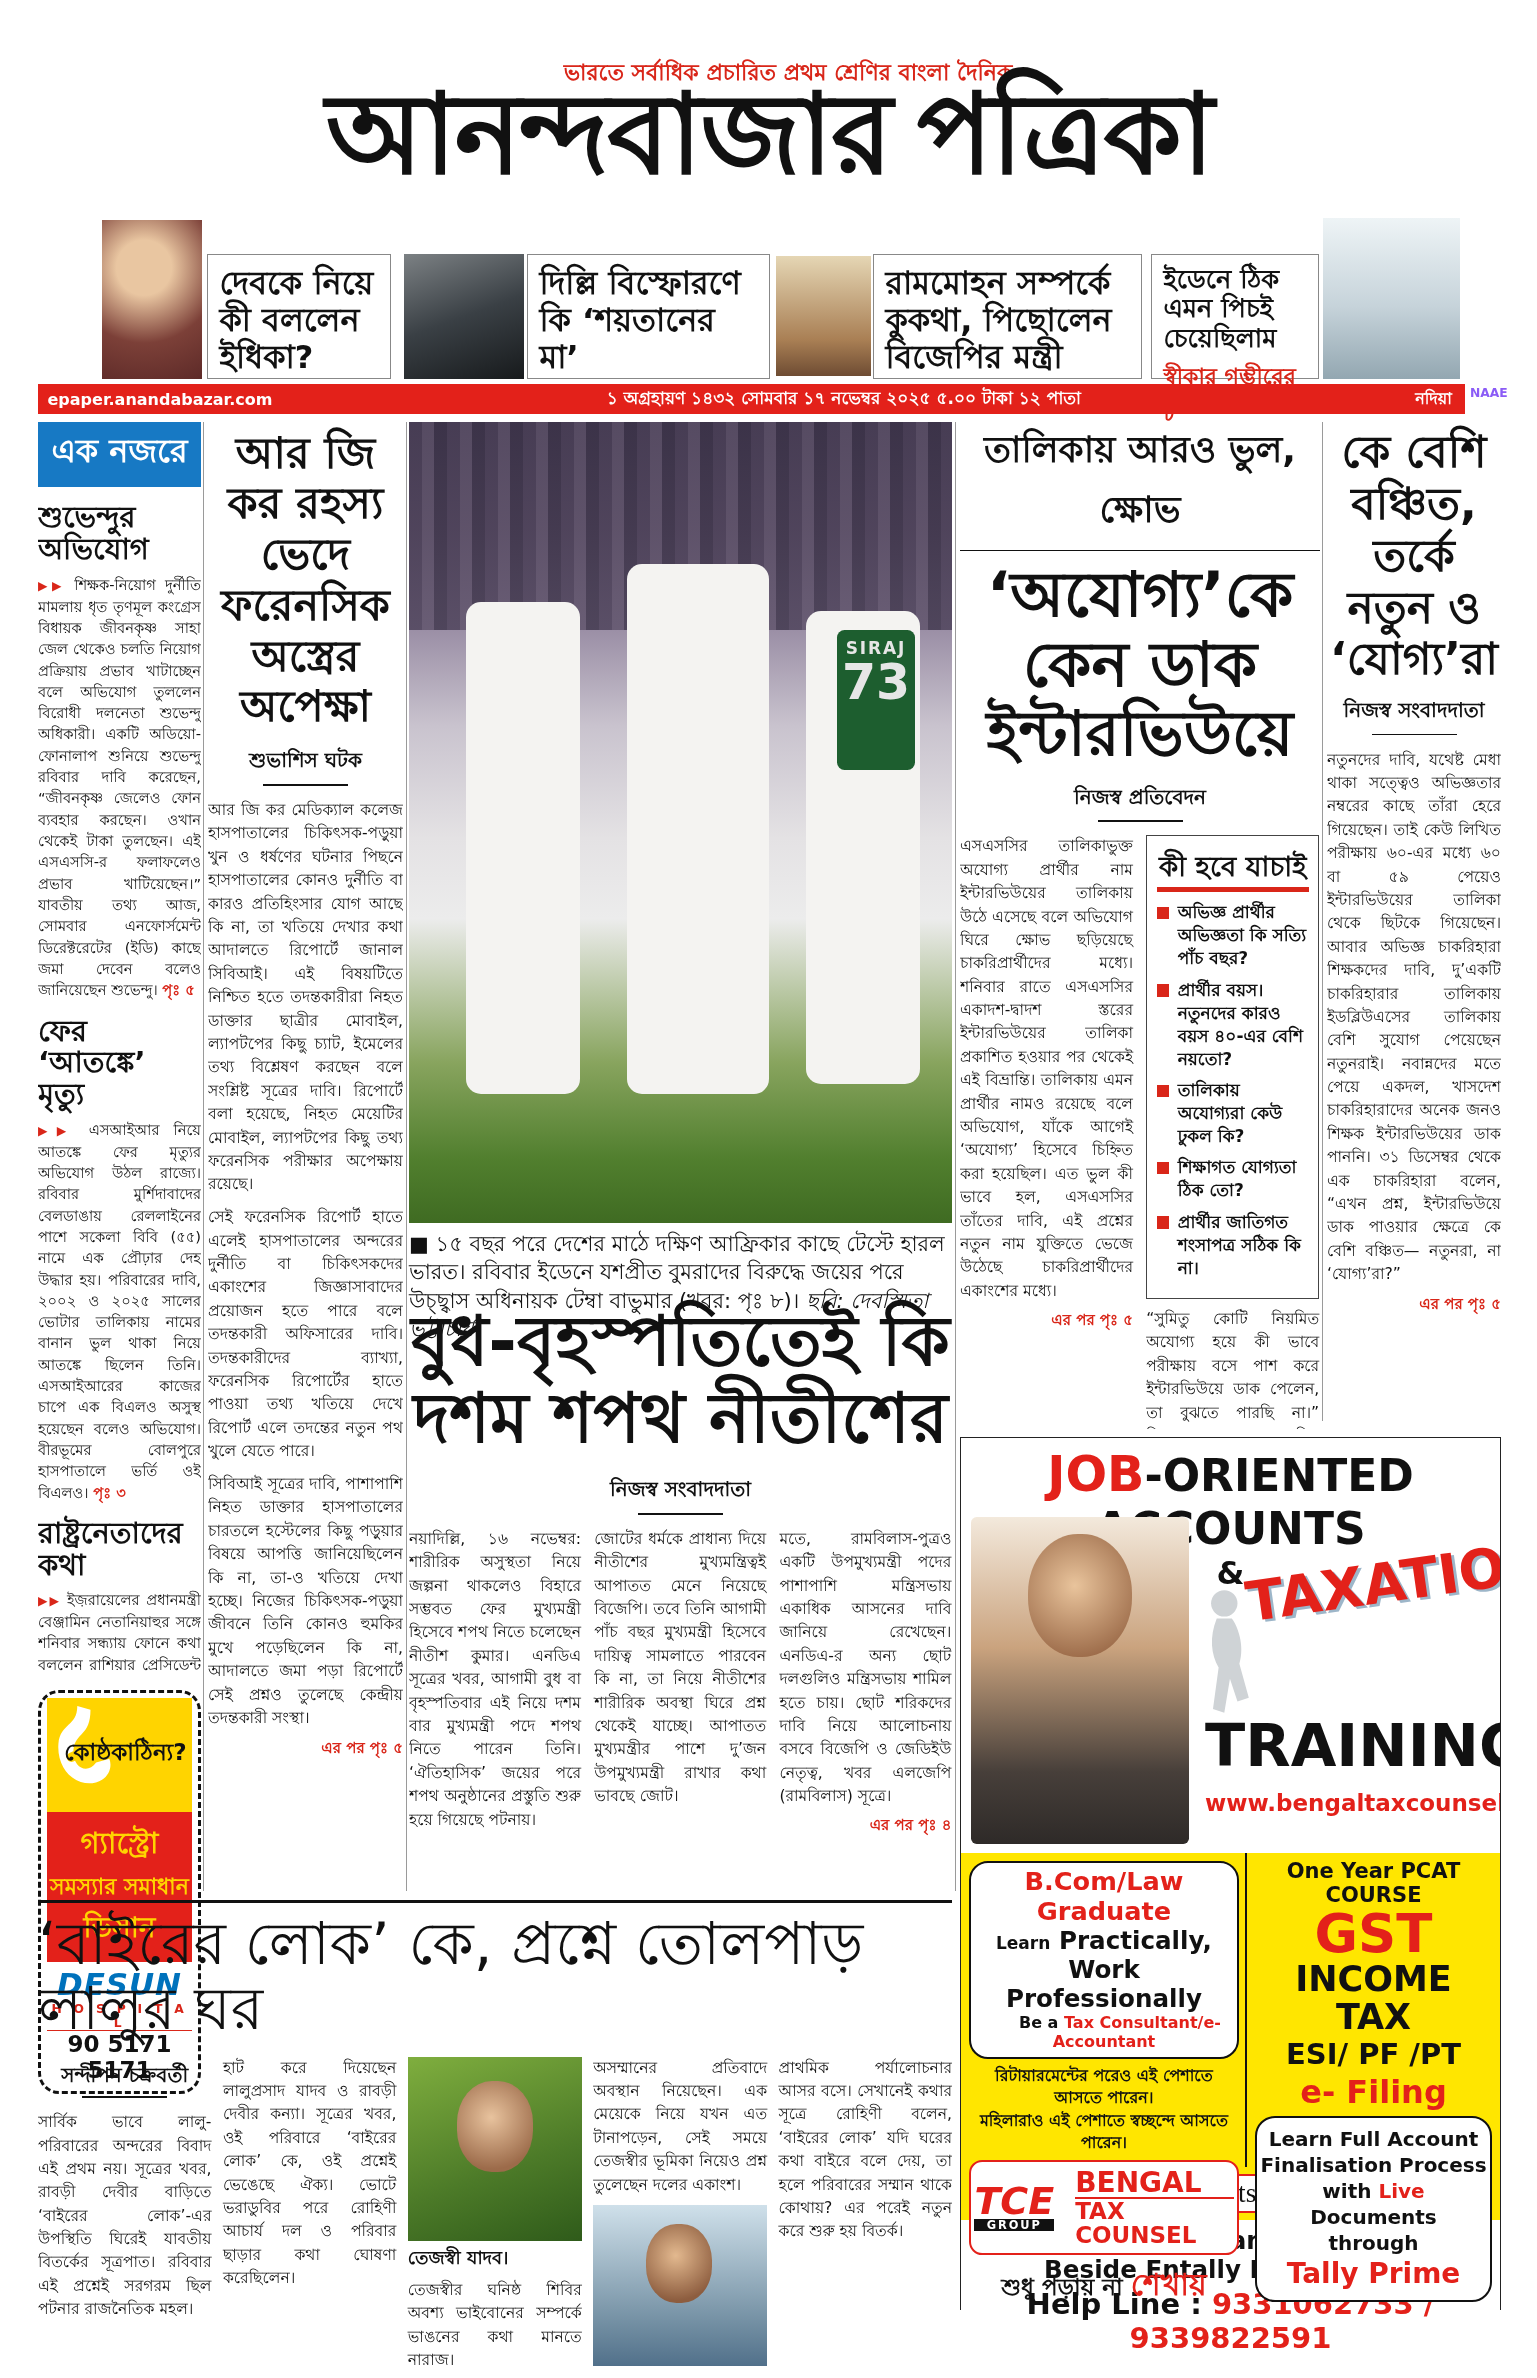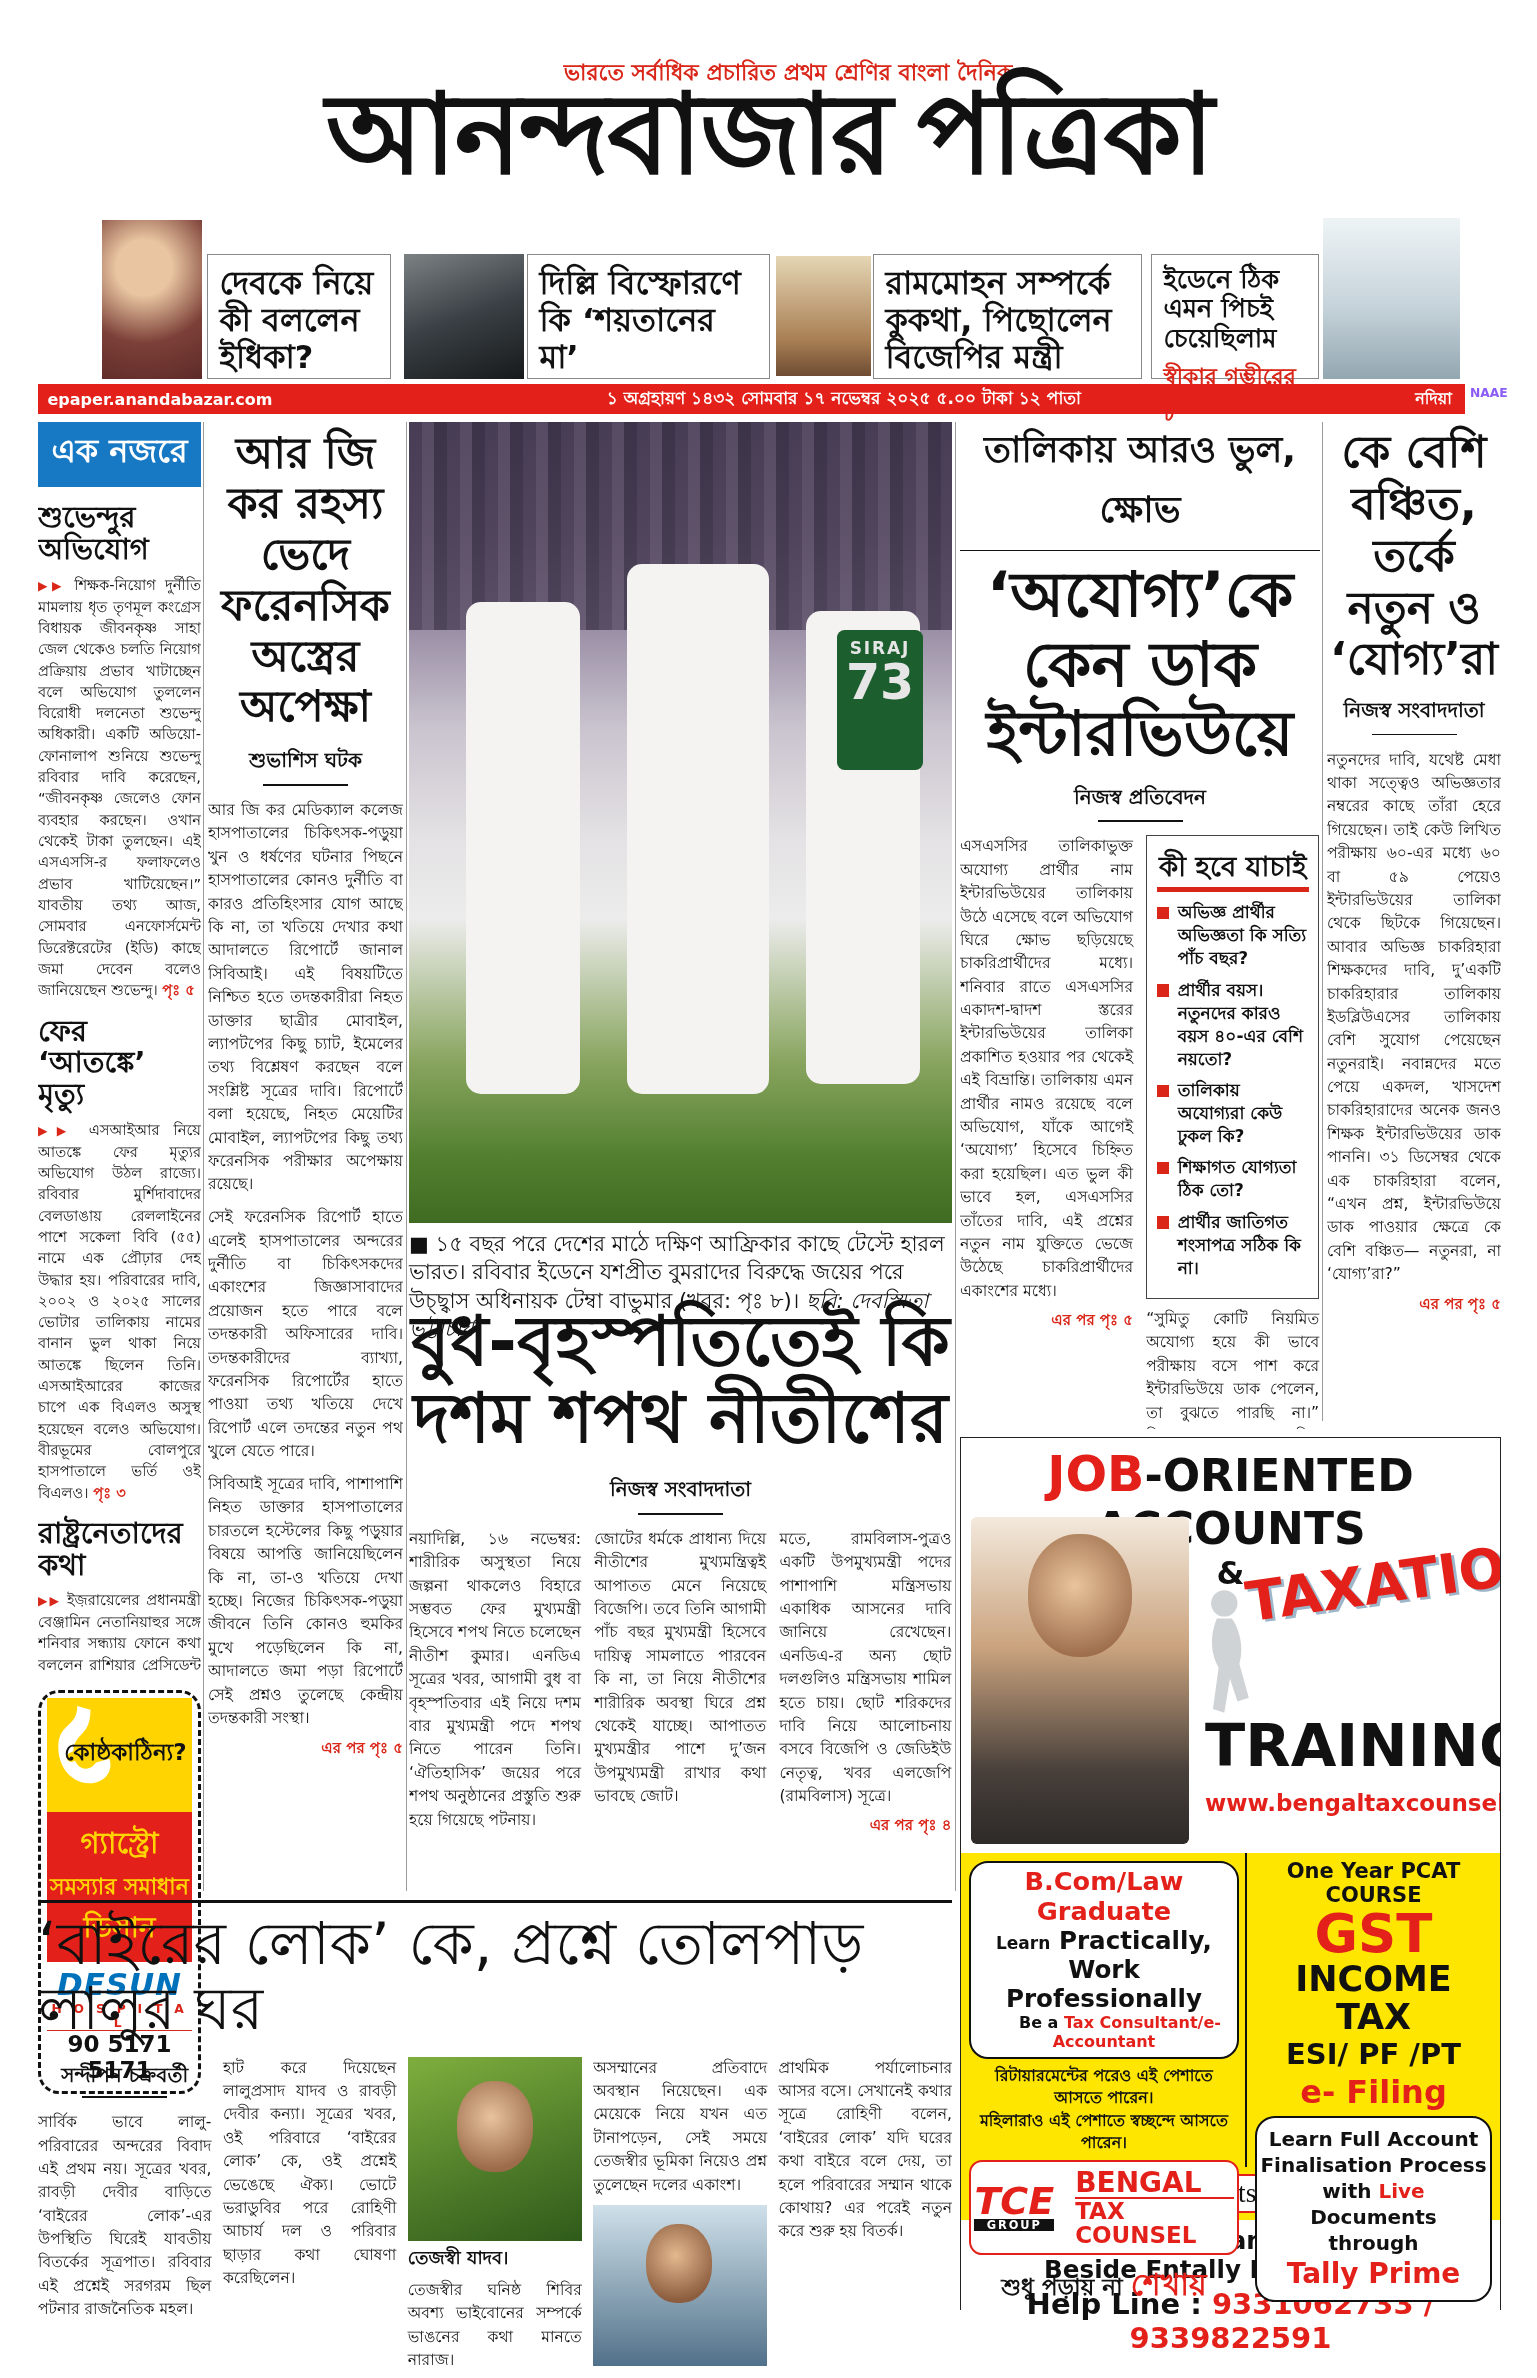--- a/index.html
+++ b/index.html
@@ -251,21 +251,21 @@
       <p style="margin:0;">সিবিআই সূত্রের দাবি, পাশাপাশি নিহত ডাক্তার হাসপাতালের চারতলে হস্টেলের কিছু পড়ুয়ার বিষয়ে আপত্তি জানিয়েছিলেন কি না, তা-ও খতিয়ে দেখা হচ্ছে। নিজের চিকিৎসক-পড়ুয়া জীবনে তিনি কোনও হুমকির মুখে পড়েছিলেন কি না, আদালতে জমা পড়া রিপোর্টে সেই প্রশ্নও তুলেছে কেন্দ্রীয় তদন্তকারী সংস্থা।</p>
     </div>
     <div class="morelink">এর পর পৃঃ ৫</div>
   </div>
 
   <div class="mainphoto">
     <div class="crowdband"></div>
     <div class="player" style="left:57px;top:180px;width:114px;height:492px;"></div>
     <div class="player" style="left:218px;top:142px;width:142px;height:530px;"></div>
     <div class="player" style="left:397px;top:189px;width:114px;height:473px;"></div>
-    <div class="jersey" style="left:428px;top:208px;width:86px;height:132px;">
+    <div class="jersey" style="left:428px;top:208px;width:78px;height:132px;">
       <div style="font-size:17px;letter-spacing:1.9px;">SIRAJ</div>
       <div style="font-size:49px;line-height:1;">73</div>
     </div>
   </div>
   <div class="caption">
     <span style="color:#111;">■ </span><span>১৫ বছর পরে দেশের মাঠে দক্ষিণ আফ্রিকার কাছে টেস্টে হারল ভারত। রবিবার ইডেনে যশপ্রীত বুমরাদের বিরুদ্ধে জয়ের পরে উচ্ছ্বাস অধিনায়ক টেম্বা বাভুমার (খবর: পৃঃ ৮)।</span>
     <span class="credit">ছবি: দেবস্মিতা ভট্টাচার্য</span>
   </div>
 
   <div class="nitish">

